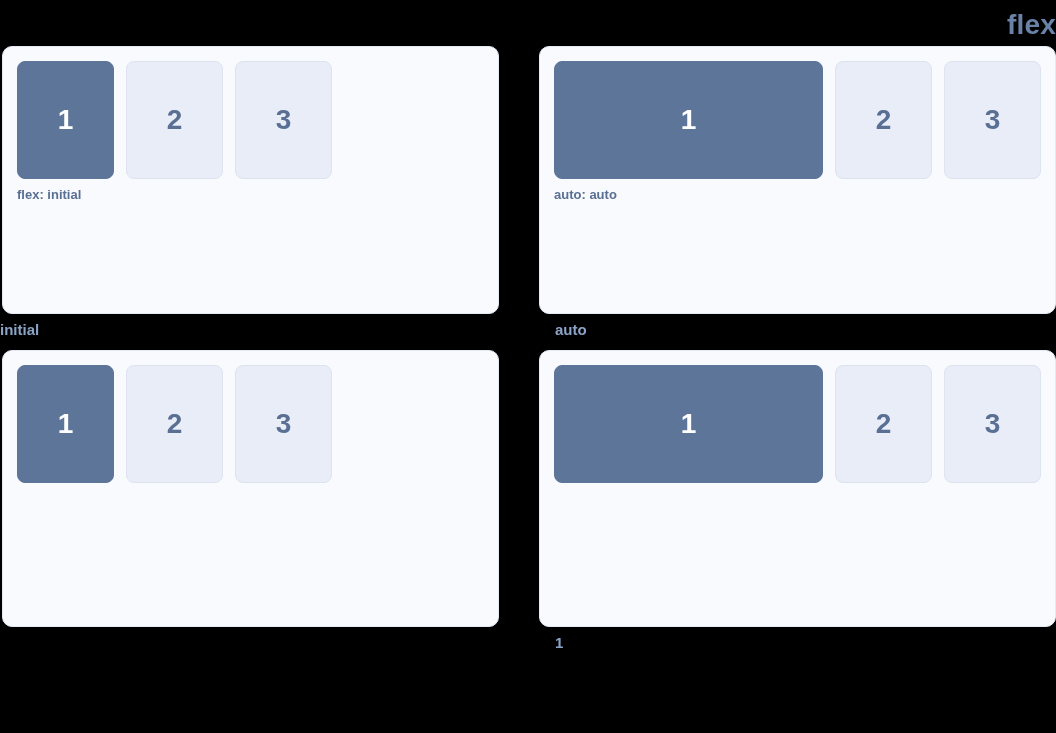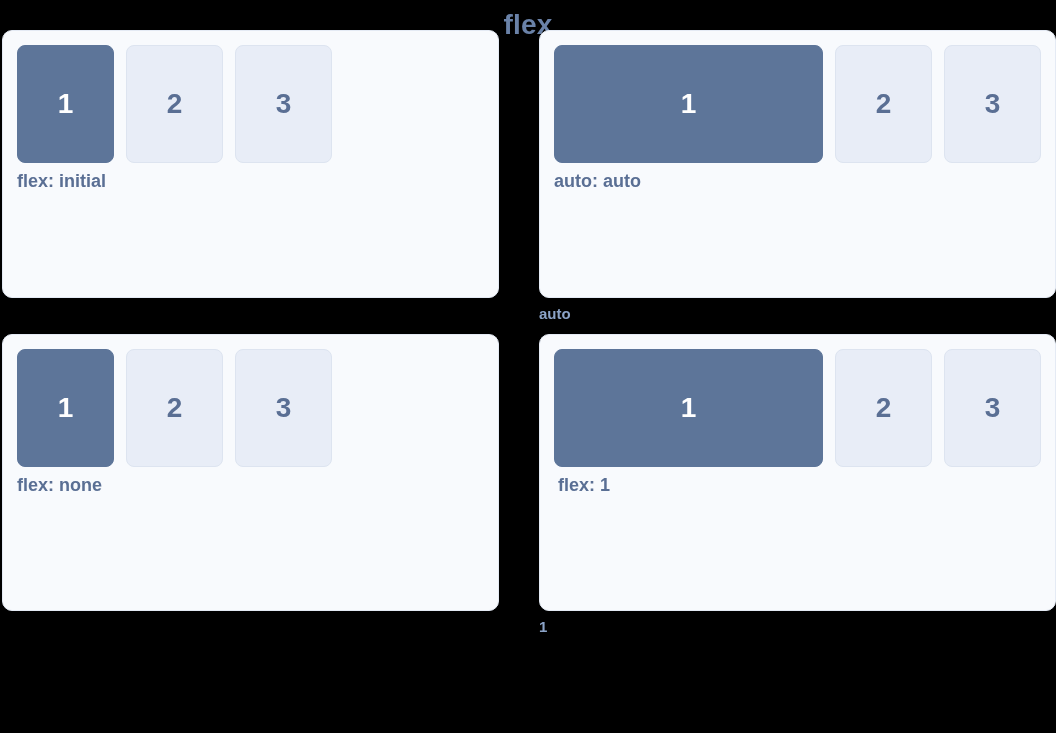--- a/index.html
+++ b/index.html
@@ -13,27 +13,27 @@
   }
 
   .page {
     position: relative;
     width: 1056px;
     height: 733px;
     background: #000000;
   }
 
   .page-title {
-    text-align: center;
+    text-align: right;
     font-size: 28px;
     font-weight: bold;
     color: #6a82a8;
     letter-spacing: 0.2px;
     padding-top: 4px;
-    height: 30px;
+    height: 46px;
     line-height: 42px;
   }
 
   .grid {
     display: grid;
     grid-template-columns: 1fr 1fr;
     column-gap: 22px;
     row-gap: 0px;
     padding: 0 0 0 0;
   }
@@ -87,36 +87,37 @@
     color: #5a6f94;
     border: 1px solid #dde4f0;
   }
 
   
   .box.size-fixed { width: 97px; flex: none; }
   .box.size-grow  { flex: 1 1 auto; width: auto; min-width: 0; }
 
   .flex-label {
     margin-top: 8px;
-    font-size: 18px;
+    font-size: 13px;
     font-weight: bold;
     color: #5a6f94;
     white-space: nowrap;
   }
 
   .flex-label.indent { margin-left: 4px; }
 
   .caption {
     font-size: 15px;
     font-weight: bold;
     color: #8ba3c7;
     margin-top: 7px;
     margin-bottom: 11px;
     line-height: 18px;
     white-space: nowrap;
+    margin-left: 16px;
   }
 
   .caption.flush { margin-left: -2px; }
 </style>
 </head>
 <body>
 
 <div class="page">
 
   <div class="page-title">flex</div>
@@ -131,20 +132,21 @@
           </div>
           <div class="box muted size-fixed">
             <span>2</span>
           </div>
           <div class="box muted size-fixed">
             <span>3</span>
           </div>
         </div>
         <div class="flex-label">flex: initial</div>
       </div>
+      <div class="caption flush">initial</div>
     </div>
 
     <div class="cell col-right">
       <div class="panel tall-a">
         <div class="boxrow">
           <div class="box primary size-grow">
             <span>1</span>
           </div>
           <div class="box muted size-fixed">
             <span>2</span>
@@ -164,36 +166,34 @@
           <div class="box primary size-fixed">
             <span>1</span>
           </div>
           <div class="box muted size-fixed">
             <span>2</span>
           </div>
           <div class="box muted size-fixed">
             <span>3</span>
           </div>
         </div>
-        <div class="flex-label">flex: none</div>
       </div>
     </div>
 
     <div class="cell col-right">
       <div class="panel tall-b">
         <div class="boxrow">
           <div class="box primary size-grow">
             <span>1</span>
           </div>
           <div class="box muted size-fixed">
             <span>2</span>
           </div>
           <div class="box muted size-fixed">
             <span>3</span>
           </div>
         </div>
-        <div class="flex-label indent">flex: 1</div>
       </div>
       <div class="caption">1</div>
     </div>
 
   </div>
 </div>
 
 </body></html>

